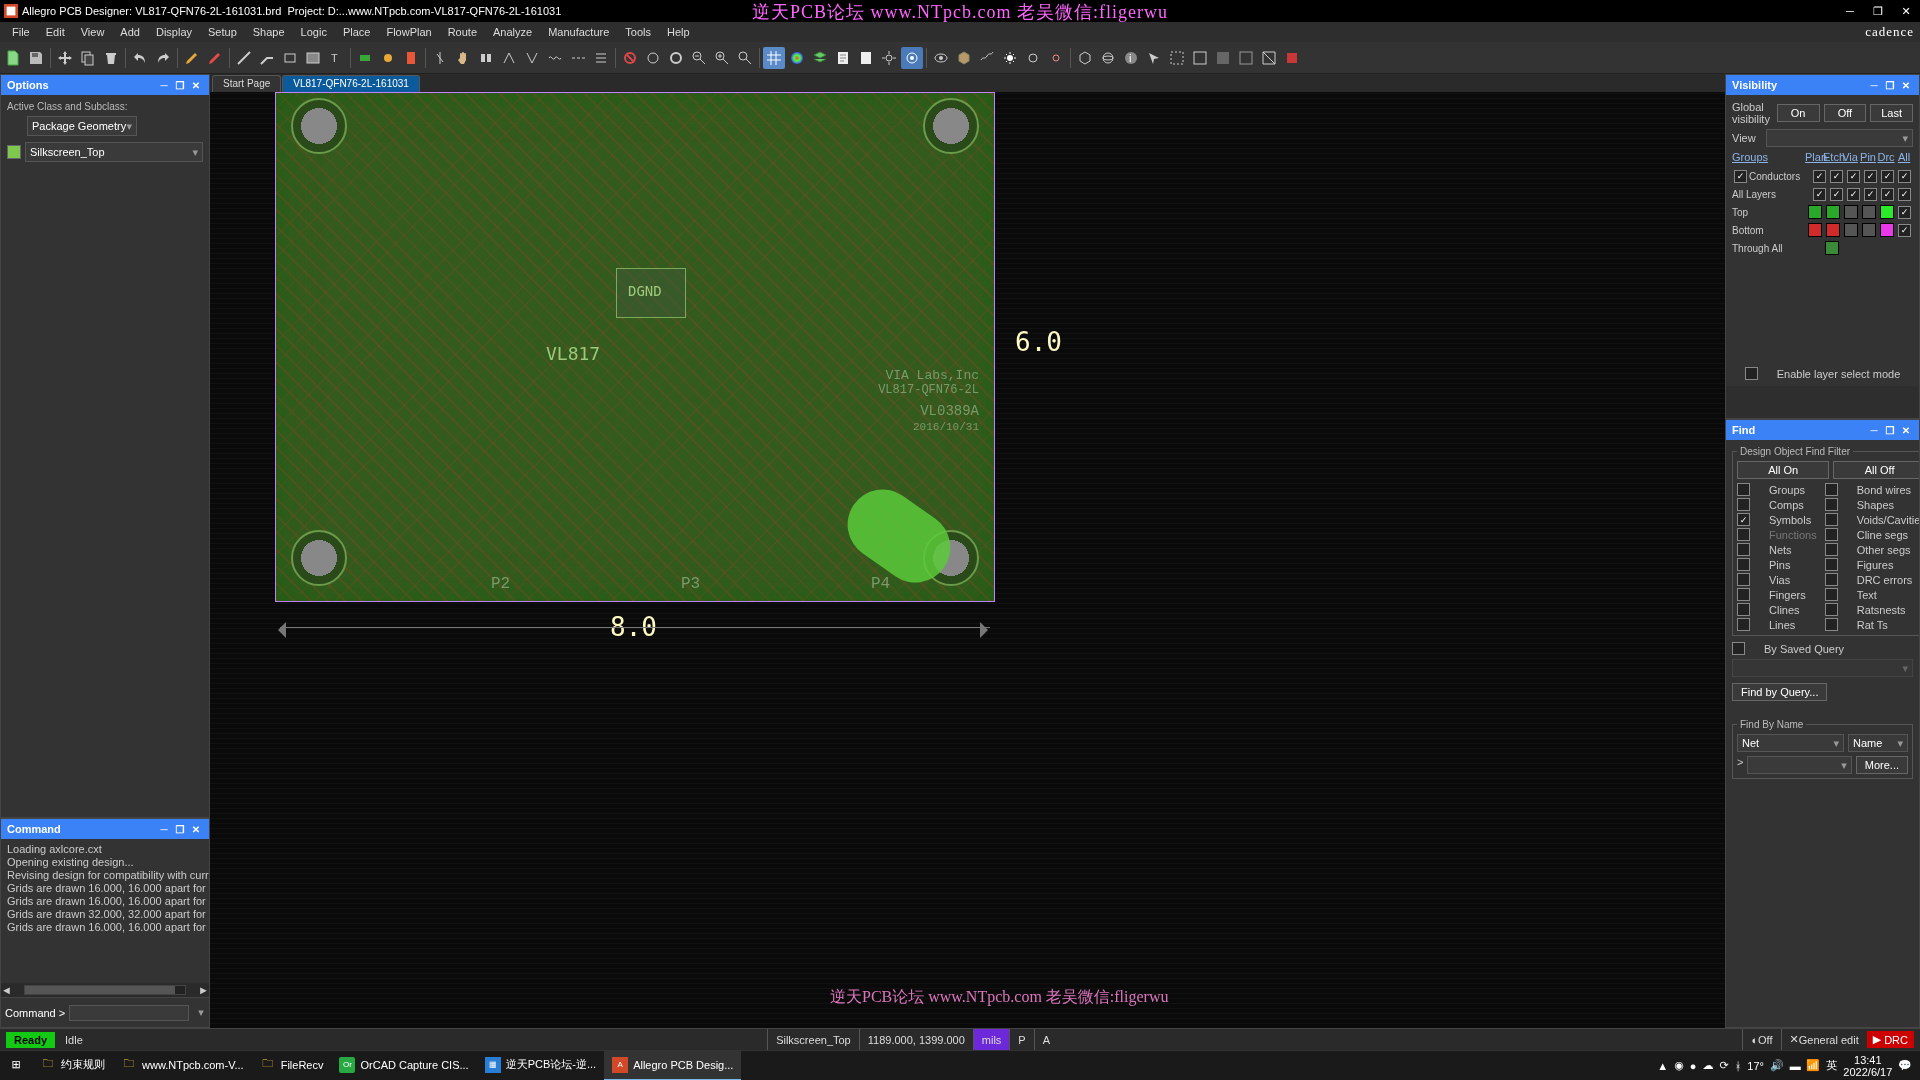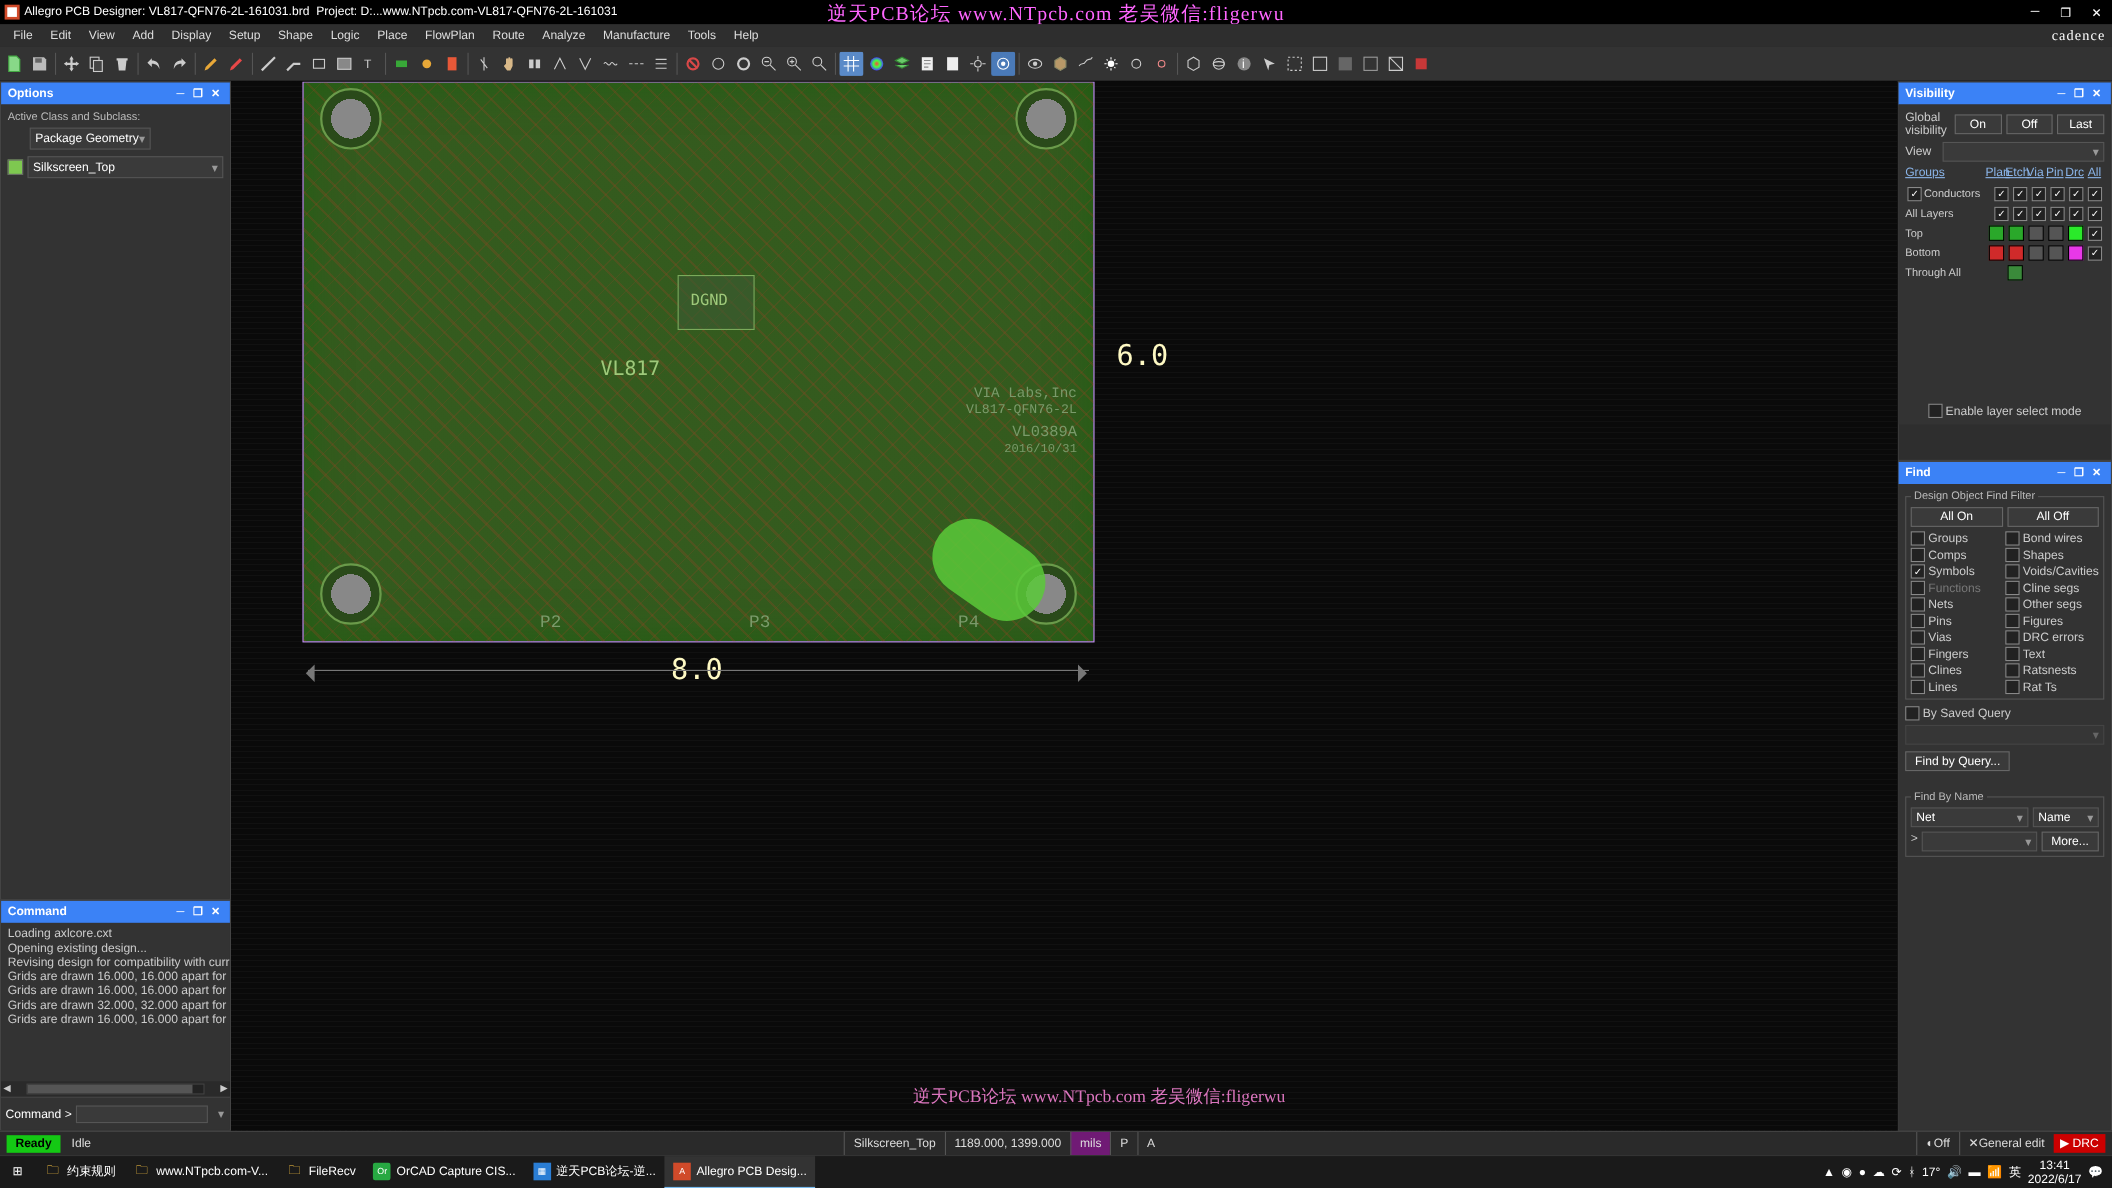--- a/index.html
+++ b/index.html
@@ -66,21 +66,21 @@
 .vis-hdr{display:flex;color:#8ab4e8;text-decoration:underline;font-size:10px;margin:4px 0}
 .vis-hdr span:first-child{flex:1}
 .vis-hdr .col{width:18px;text-align:center}
 .layer-row{display:flex;align-items:center;height:18px}
 .layer-row .nm{flex:1;font-size:10px}
 .cbox{width:13px;height:13px;border:1px solid #888;margin:0 2px;display:flex;align-items:center;justify-content:center;font-size:9px;background:#222}
 .cbox.chk::after{content:"✓";color:#fff}
 .cswatch{width:14px;height:14px;margin:0 2px;border:1px solid #000}
 .find-body{padding:6px;background:#333;font-size:10px;flex:1;overflow:auto}
 .find-grid{display:grid;grid-template-columns:1fr 1fr;gap:2px 8px}
-.fchk{display:flex;align-items:center;gap:3px}
+.fchk{display:flex;align-items:center;gap:19px}
 .fchk .cbox{margin:0}
 .btn{background:#3a3a3a;border:1px solid #666;padding:2px 8px;color:#fff}
 .statusbar{height:22px;background:#2a2a2a;display:flex;align-items:center;padding:0 6px;font-size:10px;color:#ddd;border-top:1px solid #444;position:relative}
 .status-ready{background:#14c914;color:#000;padding:2px 8px;font-weight:bold;margin-right:10px}
 .statusbar .sp{flex:1}
 .status-seg{padding:0 8px;border-left:1px solid #555;height:100%;display:flex;align-items:center}
 .watermark-bot{position:absolute;left:50%;transform:translateX(-50%);color:#ff88dd;font-size:16px;font-family:SimSun;bottom:20px;opacity:.85;white-space:nowrap}
 .drc-badge{background:#c00;color:#fff;padding:2px 6px;display:flex;align-items:center;gap:3px}
 .taskbar{height:30px;background:#1a1a1a;display:flex;align-items:center;border-top:1px solid #333}
 .task-item{height:30px;display:flex;align-items:center;padding:0 8px;gap:5px;color:#fff;font-size:11px;border-bottom:2px solid transparent}
@@ -488,20 +488,24 @@
         </div>
       <div class="cmd-input">
         <span class="prompt">Command &gt;</span>
         <div class="inp"></div>
         <span class="dd">▾</span>
       </div>
     </div>
   </div>
 
   <div class="center">
+    <div class="tabbar">
+      <div class="tab">Start Page</div>
+      <div class="tab active">VL817-QFN76-2L-161031</div>
+    </div>
     <div class="canvas">
       <div class="canvas-img"></div>
       <div class="board">
         <div class="board-inner"></div>
         <div class="mount-hole" style="left:15px;top:5px"></div>
         <div class="mount-hole" style="right:15px;top:5px"></div>
         <div class="mount-hole" style="left:15px;bottom:15px"></div>
         <div class="mount-hole" style="right:15px;bottom:15px"></div>
         <div class="chip" style="left:340px;top:175px;width:70px;height:50px"></div>
         <div class="chip-lbl" style="left:352px;top:190px">DGND</div>
@@ -727,21 +731,21 @@
     </div>
   </div>
 </div>
 
 <div class="statusbar">
   <span class="status-ready">Ready</span>
   <span>Idle</span>
   <span class="sp"></span>
   <span class="status-seg">Silkscreen_Top</span>
   <span class="status-seg">1189.000, 1399.000</span>
-  <span class="status-seg" style="background:#701a75">mils</span>
+  <span class="status-seg" style="background:#6d28d9">mils</span>
   <span class="status-seg">P</span>
   <span class="status-seg">A</span>
   <span class="sp"></span>
   <span class="status-seg">◐ <span>Off</span></span>
   <span class="status-seg">✕ <span>General edit</span></span>
   <span class="drc-badge">▶ <span>DRC</span></span>
 </div>
 
 <div class="taskbar">
   <div class="task-item">

